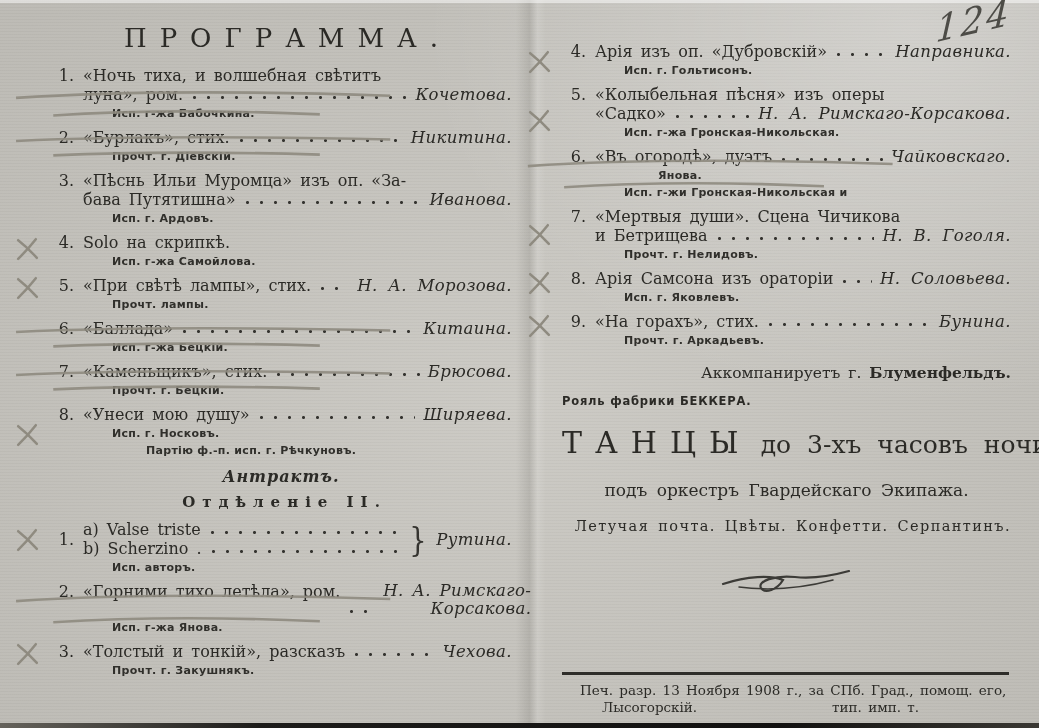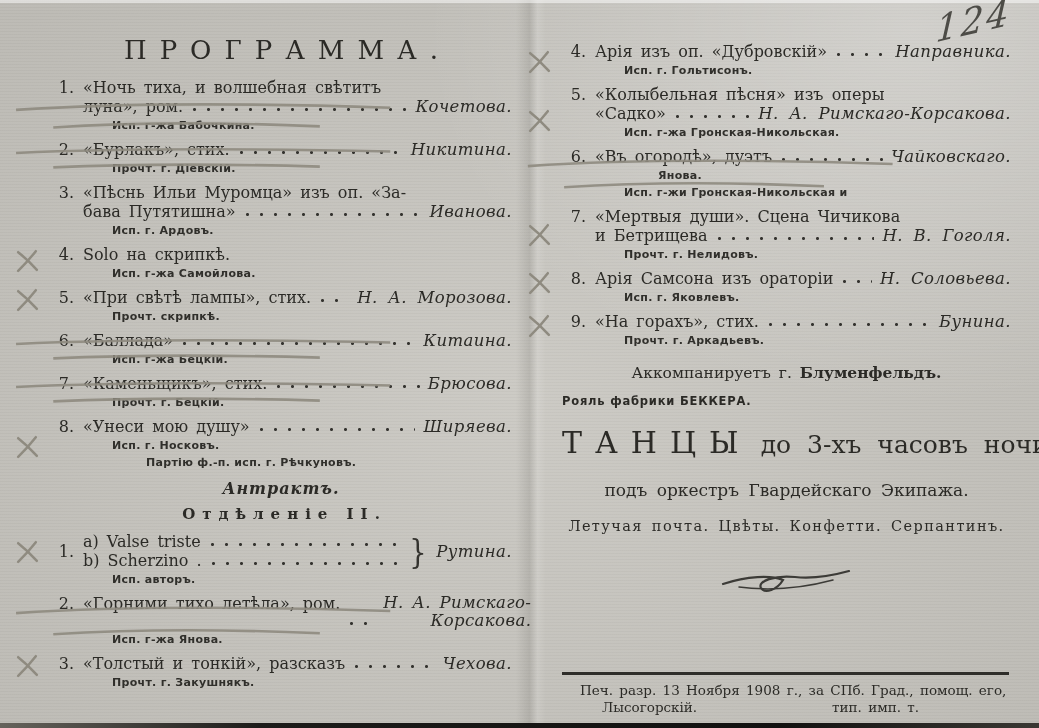--- a/index.html
+++ b/index.html
@@ -17,21 +17,21 @@
   .top-edge{position:absolute;top:0;left:0;width:100%;height:3px;background:rgba(255,255,255,.5);z-index:5}
   .bottom-edge{position:absolute;left:0;bottom:0;width:100%;height:5px;z-index:5;
     background:linear-gradient(90deg,#66635c,#1d1c1a 25%,#121110 75%,#3a3833)}
   .fold{position:absolute;left:516px;top:0;width:30px;height:100%;z-index:1;
     background:linear-gradient(90deg,transparent,rgba(70,68,62,.14) 45%,rgba(255,255,255,.12) 72%,transparent)}
   .handwritten{position:absolute;top:0px;right:26px;z-index:6;
     font:italic 400 36px "DejaVu Serif",serif;color:#4d4c47;
     transform:rotate(-13deg) skewX(-16deg);letter-spacing:3px}
 
   .page{box-sizing:border-box;position:relative;z-index:2}
-  .page.left{width:520px;padding:34px 8px 0 50px}
+  .page.left{width:520px;padding:22px 8px 0 50px}
   .page.right{width:519px;padding:42px 28px 12px 42px;display:flex;flex-direction:column}
 
   .prog-title{margin:0 0 12px 0;text-align:center;
     font:400 26px/32px "DejaVu Serif",serif;letter-spacing:13px;text-indent:13px}
   .section-head{margin:0 0 9px 0;text-align:center;
     font:700 15px/18px "DejaVu Serif",serif;letter-spacing:7px;text-indent:7px}
   .antrakt{margin:9px 0 7px 0;text-align:center;
     font:italic 700 16px/19px "DejaVu Serif",serif;letter-spacing:1px}
 
   .prog-item{position:relative;margin-bottom:7px}
@@ -53,29 +53,29 @@
   .brace-wrap{display:flex;align-items:center}
   .ab-lines{flex:1;display:flex;flex-direction:column}
   .ab-line{display:flex;font:16px/19px "DejaVu Serif",serif;word-spacing:3px;white-space:nowrap}
   .brace{font:300 34px/34px "DejaVu Serif",serif;color:#34332f;margin:0 8px 0 2px;
     transform:scaleX(.8);flex:none}
 
   .pencil-x{position:absolute;left:-36px;width:27px;height:27px}
   .pencil-x svg{display:block}
   .strike-svg{position:absolute;left:-42px;top:0;height:100%;width:calc(78% + 42px);pointer-events:none}
 
-  .accomp{text-align:center;font:15.5px/18px "DejaVu Serif",serif;word-spacing:3px;margin:9px 0 5px}
+  .accomp{text-align:right;font:15.5px/18px "DejaVu Serif",serif;word-spacing:3px;margin:9px 0 5px}
   .bold-name{font-weight:700}
   .piano{text-align:left;font:700 11.5px/14px "DejaVu Sans","Liberation Sans",sans-serif;
     letter-spacing:.8px;margin:7px 0 6px}
   .dances{text-align:center;margin:12px 0 4px;white-space:nowrap}
   .dances-word{font:400 30px/34px "DejaVu Serif",serif;letter-spacing:13px}
   .dances-rest{font:400 25px/34px "DejaVu Serif",serif;word-spacing:8px;margin-left:4px}
   .dances-sub{text-align:center;font:17px/20px "DejaVu Serif",serif;word-spacing:4px;margin:14px 0 6px}
-  .extras{text-align:center;font:14.5px/17px "DejaVu Serif",serif;
+  .extras{text-align:right;font:14.5px/17px "DejaVu Serif",serif;
     letter-spacing:1.4px;word-spacing:3px;margin-top:12px}
   .flourish{display:flex;justify-content:center;margin-top:28px}
   .imprint{margin-top:auto}
   .imprint-rule{border-top:3px solid #2e2d29;margin:0 2px 7px 0}
   .imprint-l1{font:13.5px/17px "DejaVu Serif",serif;padding-left:18px;word-spacing:2px}
   .imprint-l2{display:flex;justify-content:space-between;
     font:13.5px/17px "DejaVu Serif",serif;padding:0 92px 0 40px;word-spacing:2px}
 </style>
 </head>
 <body>
@@ -147,21 +147,21 @@
               <path d="M4 5 Q13 12 22 22" fill="none" stroke="#8f8b80" stroke-width="2.4" stroke-linecap="round"></path>
               <path d="M21 4 Q14 13 4 23" fill="none" stroke="#8f8b80" stroke-width="2.4" stroke-linecap="round"></path>
             </svg>
           </span>
           <div class="item-line">
             <span class="item-num">5.</span>
             <span>«При свѣтѣ лампы», стих.</span>
             <span class="leader"></span>
             <span class="author">Н. А. Морозова.</span>
           </div>
-          <div class="performer">Прочт. скрипкѣ.</div>
+          <div class="performer">Прочт. лампы.</div>
         </div>
         <div class="prog-item">
           <div class="item-line">
             <span class="item-num">6.</span>
             <span>«Баллада»</span>
             <span class="leader"></span>
             <span class="author">Китаина.</span>
           </div>
           <div class="performer">Исп. г-жа Бецкій.</div>
           <svg class="strike-svg" viewBox="0 0 400 100" preserveAspectRatio="none">

